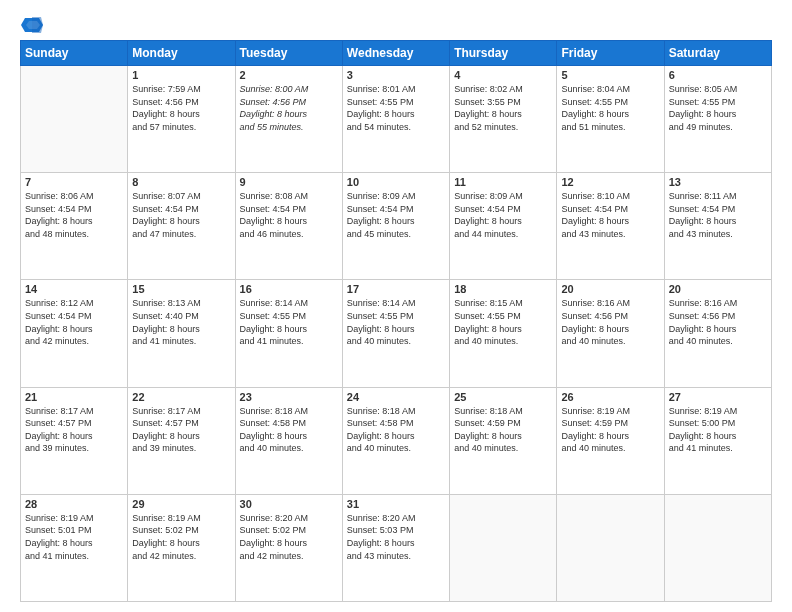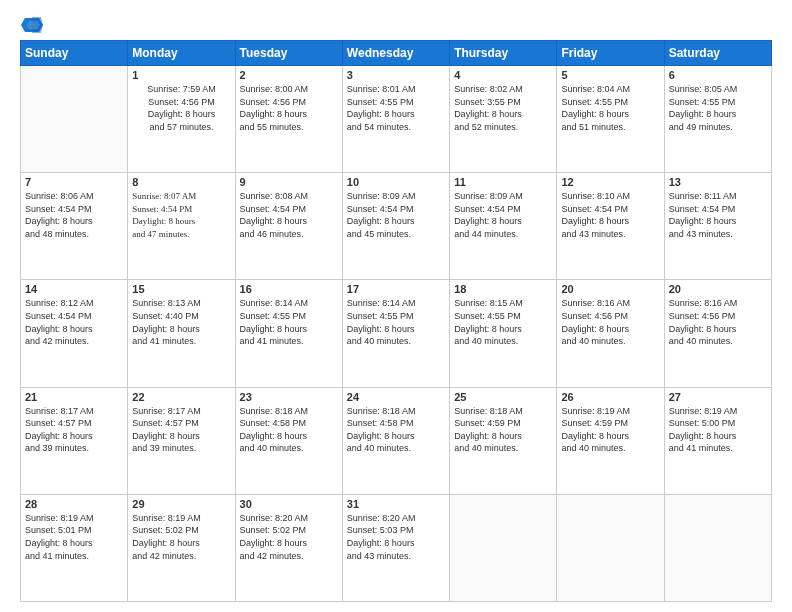--- a/index.html
+++ b/index.html
@@ -112,28 +112,28 @@
           <th>Thursday</th>
           <th>Friday</th>
           <th>Saturday</th>
         </tr>
     </thead>
     <tbody id="calendar-body">
     <tr>
           <td class="empty-cell"></td>
           <td>
             <span class="day-number">1</span>
-            <div class="day-info" style="white-space: pre-line; text-align: center;">Sunrise: 7:59 AM
+            <div class="day-info" style="white-space: pre-line;">Sunrise: 7:59 AM
 Sunset: 4:56 PM
 Daylight: 8 hours
 and 57 minutes.</div>
           </td>
           <td>
             <span class="day-number">2</span>
-            <div class="day-info" style="white-space: pre-line;">Sunrise: 8:00 AM
+            <div class="day-info" style="white-space: pre-line; font-style: italic;">Sunrise: 8:00 AM
 Sunset: 4:56 PM
 Daylight: 8 hours
 and 55 minutes.</div>
           </td>
           <td>
             <span class="day-number">3</span>
             <div class="day-info" style="white-space: pre-line;">Sunrise: 8:01 AM
 Sunset: 4:55 PM
 Daylight: 8 hours
 and 54 minutes.</div>
@@ -163,21 +163,21 @@
         <tr>
           <td>
             <span class="day-number">7</span>
             <div class="day-info" style="white-space: pre-line;">Sunrise: 8:06 AM
 Sunset: 4:54 PM
 Daylight: 8 hours
 and 48 minutes.</div>
           </td>
           <td>
             <span class="day-number">8</span>
-            <div class="day-info" style="white-space: pre-line; font-family: Liberation Serif, serif;">Sunrise: 8:07 AM
+            <div class="day-info" style="white-space: pre-line;">Sunrise: 8:07 AM
 Sunset: 4:54 PM
 Daylight: 8 hours
 and 47 minutes.</div>
           </td>
           <td>
             <span class="day-number">9</span>
             <div class="day-info" style="white-space: pre-line;">Sunrise: 8:08 AM
 Sunset: 4:54 PM
 Daylight: 8 hours
 and 46 minutes.</div>

